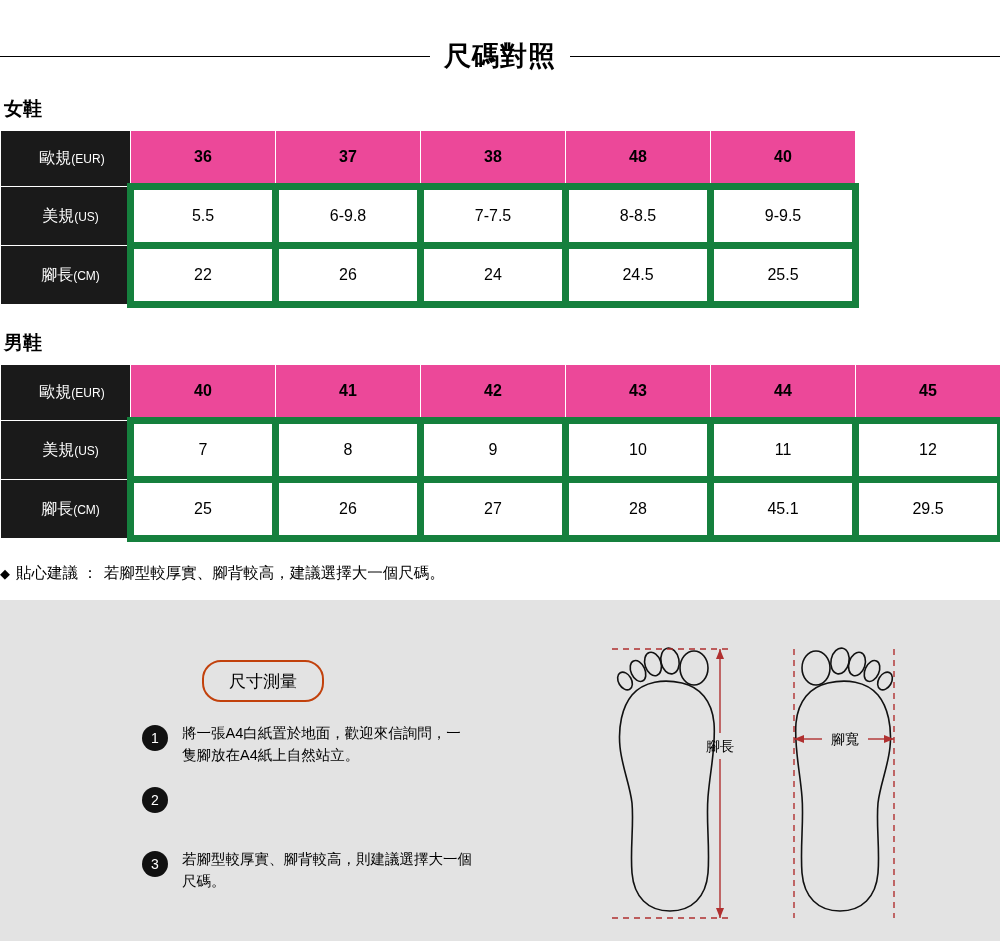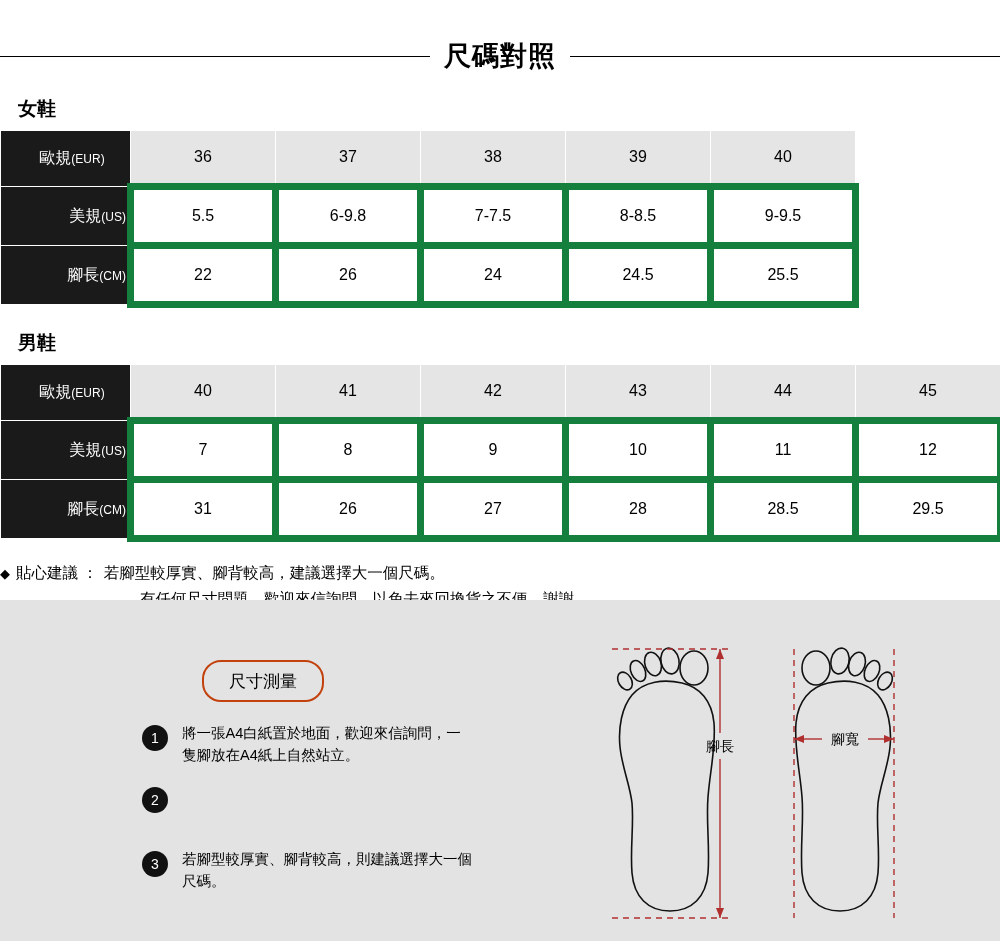--- a/index.html
+++ b/index.html
@@ -39,21 +39,21 @@
     font-weight: bold;
     letter-spacing: 1px;
     white-space: nowrap;
   }
 
   
   .section-heading {
     font-size: 19px;
     font-weight: bold;
     margin: 22px 0 8px 0;
-    padding-left: 18px;
+    padding-left: 4px;
   }
 
   
   table.size-table {
     border-collapse: collapse;
     table-layout: fixed;
   }
   table.size-table td {
     border: 1px solid #ffffff;
     height: 50px;
@@ -67,30 +67,29 @@
     width: 130px;
     text-align: left;
     padding-left: 14px;
     font-size: 16px;
     font-weight: normal;
   }
   td.rowhead .unit {
     font-size: 12px;
   }
   tr.head-row td.cell {
-    background: #e5e5e5;
-    font-weight: normal;
+    background: #ec4899;
+    font-weight: bold;
   }
   tr.body-row td.cell {
     background: #ffffff;
     border: 7px solid #15803d;
   }
   tr.body-row td.rowhead {
     border-color: #ffffff;
-    text-align: right;
   }
   .women-table { width: 855px; }
   .women-table col.c { width: 145px; }
   .men-table { width: 1000px; }
   .men-table col.c { width: 145px; }
 
   
   .tips {
     margin-top: 18px;
     font-size: 15.5px;
@@ -194,21 +193,21 @@
         <col class="c">
     </colgroup>
     <tbody>
       <tr class="head-row">
         <td class="rowhead">
           <span>歐規</span><span class="unit">(EUR)</span>
         </td>
         <td class="cell">36</td>
         <td class="cell">37</td>
         <td class="cell">38</td>
-        <td class="cell">39</td>
+        <td class="cell">48</td>
         <td class="cell">40</td>
       </tr>
       <tr class="body-row">
         <td class="rowhead">
           <span>美規</span><span class="unit">(US)</span>
         </td>
         <td class="cell">5.5</td>
         <td class="cell">6-9.8</td>
         <td class="cell">7-7.5</td>
         <td class="cell">8-8.5</td>
@@ -258,37 +257,36 @@
         <td class="cell">8</td>
         <td class="cell">9</td>
         <td class="cell">10</td>
         <td class="cell">11</td>
         <td class="cell">12</td>
       </tr>
       <tr class="body-row">
         <td class="rowhead">
           <span>腳長</span><span class="unit">(CM)</span>
         </td>
-        <td class="cell">31</td>
+        <td class="cell">25</td>
         <td class="cell">26</td>
         <td class="cell">27</td>
         <td class="cell">28</td>
-        <td class="cell">28.5</td>
+        <td class="cell">45.1</td>
         <td class="cell">29.5</td>
       </tr>
     </tbody>
   </table>
 
   <div class="tips">
     <div class="tip-line1">
       <span class="diamond">◆</span>
       <span class="tips-label">貼心建議 ：</span>
       <span>若腳型較厚實、腳背較高，建議選擇大一個尺碼。</span>
     </div>
-    <div class="tip-line2">有任何尺寸問題，歡迎來信詢問，以免去來回換貨之不便，謝謝。</div>
   </div>
 
   <div class="measure-panel">
 
     <div class="measure-title">尺寸測量</div>
 
     <div class="step step1">
       <div class="step-num">1</div>
       <div class="step-text">將一張A4白紙置於地面，歡迎來信詢問，一隻腳放在A4紙上自然站立。</div>
     </div>

